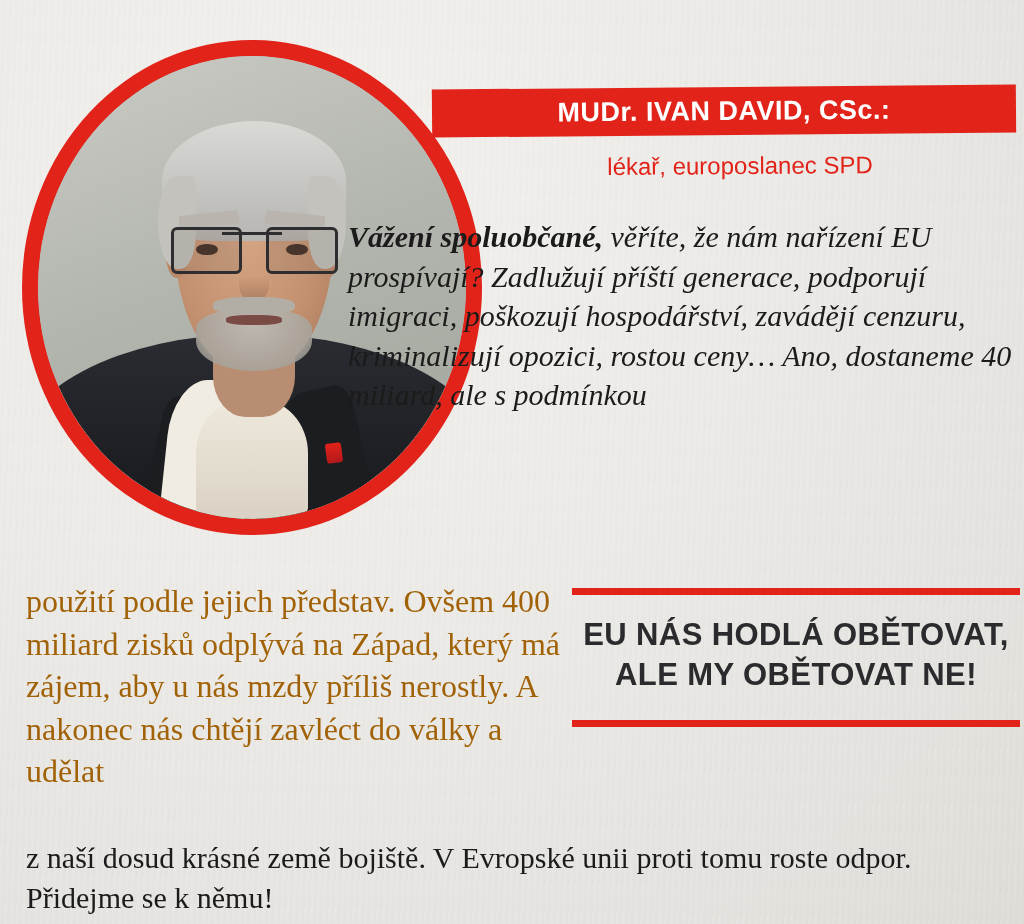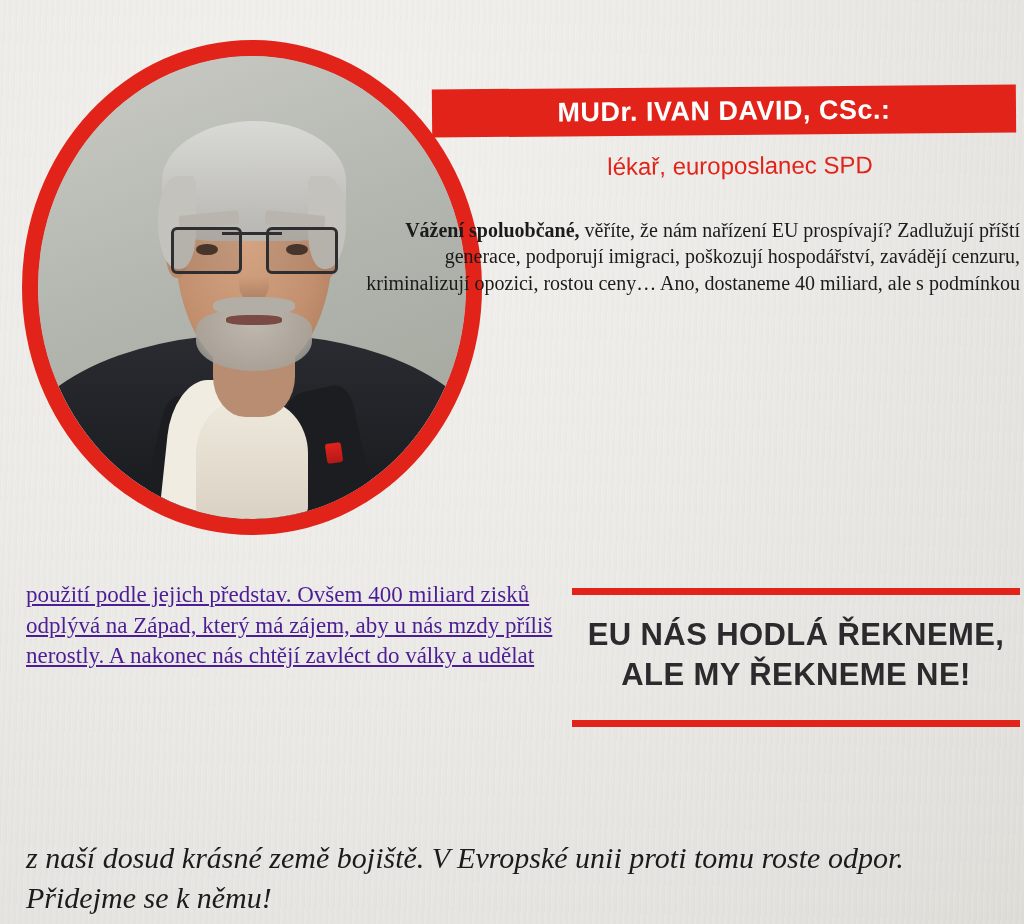--- a/index.html
+++ b/index.html
@@ -305,39 +305,39 @@
     color: #e2231a;
     transform: rotate(-0.4deg);
   }
 
   
   .intro {
     position: absolute;
     left: 348px;
     top: 185px;
     width: 672px;
-    text-align: right;
-    font-size: 20px;
+    text-align: left;
+    font-size: 30px;
     line-height: 1.32;
     color: #1b1b1b;
+    font-style: italic;
   }
   .intro b {
     font-weight: bold;
   }
 
   
   .para-left {
     position: absolute;
     left: 26px;
     top: 548px;
     width: 536px;
-    font-size: 23px;
+    font-size: 32px;
     line-height: 1.33;
-    color: #4c1d95;
-    text-decoration: underline;
+    color: #a16207;
   }
 
   
   .quote-box {
     position: absolute;
     left: 572px;
     top: 556px;
     width: 448px;
   }
   .quote-rule {
@@ -359,21 +359,20 @@
 
   
   .para-bottom {
     position: absolute;
     left: 26px;
     top: 806px;
     width: 980px;
     font-size: 30px;
     line-height: 1.33;
     color: #1b1b1b;
-    font-style: italic;
   }
 </style>
 </head>
 <body>
 
 <div class="paper"></div>
 
 <div class="page">
 
   <div class="portrait-wrap">
@@ -418,19 +417,19 @@
 
   <div class="intro">
     <b>Vážení spoluobčané,</b>
     <span>věříte, že nám nařízení EU prospívají? Zadlužují příští generace, podporují imigraci, poškozují hospodářství, zavádějí cenzuru, kriminalizují opozici, rostou ceny… Ano, dostaneme 40 miliard, ale s podmínkou</span>
   </div>
 
   <div class="para-left">použití podle jejich představ. Ovšem 400 miliard zisků odplývá na Západ, který má zájem, aby u nás mzdy příliš nerostly. A nakonec nás chtějí zavléct do války a udělat</div>
 
   <div class="quote-box">
     <div class="quote-rule"></div>
-    <div class="quote-text">EU NÁS HODLÁ ŘEKNEME, ALE MY ŘEKNEME NE!</div>
+    <div class="quote-text">EU NÁS HODLÁ OBĚTOVAT, ALE MY OBĚTOVAT NE!</div>
     <div class="quote-rule bottom"></div>
   </div>
 
   <div class="para-bottom">z naší dosud krásné země bojiště. V Evropské unii proti tomu roste odpor. Přidejme se k němu!</div>
 
 </div>
 
 </body></html>

